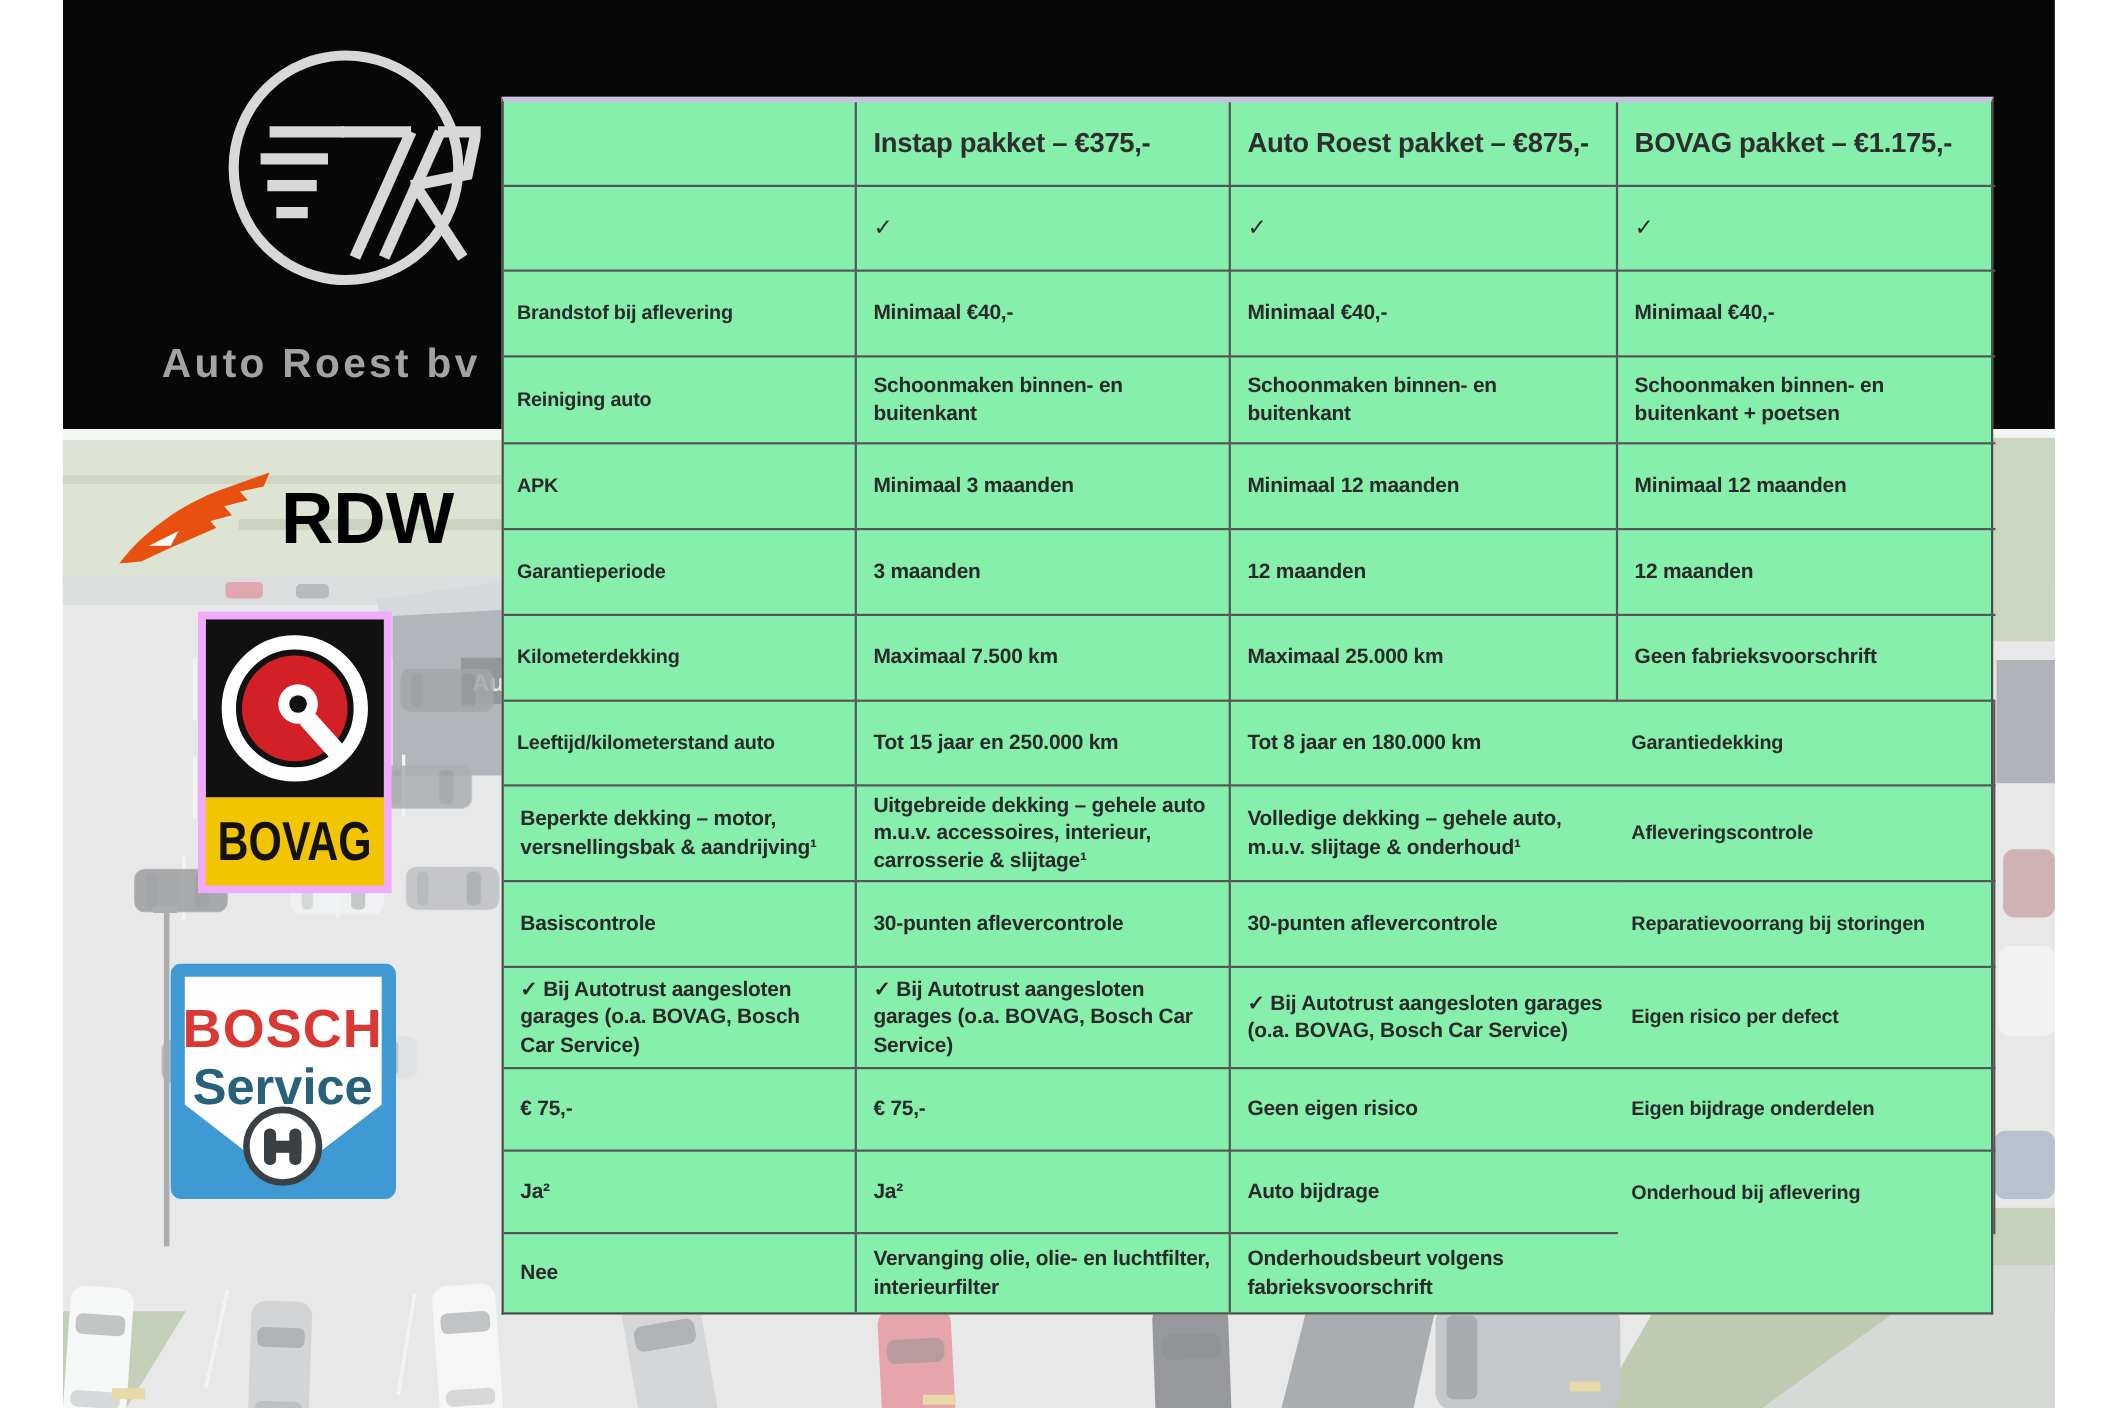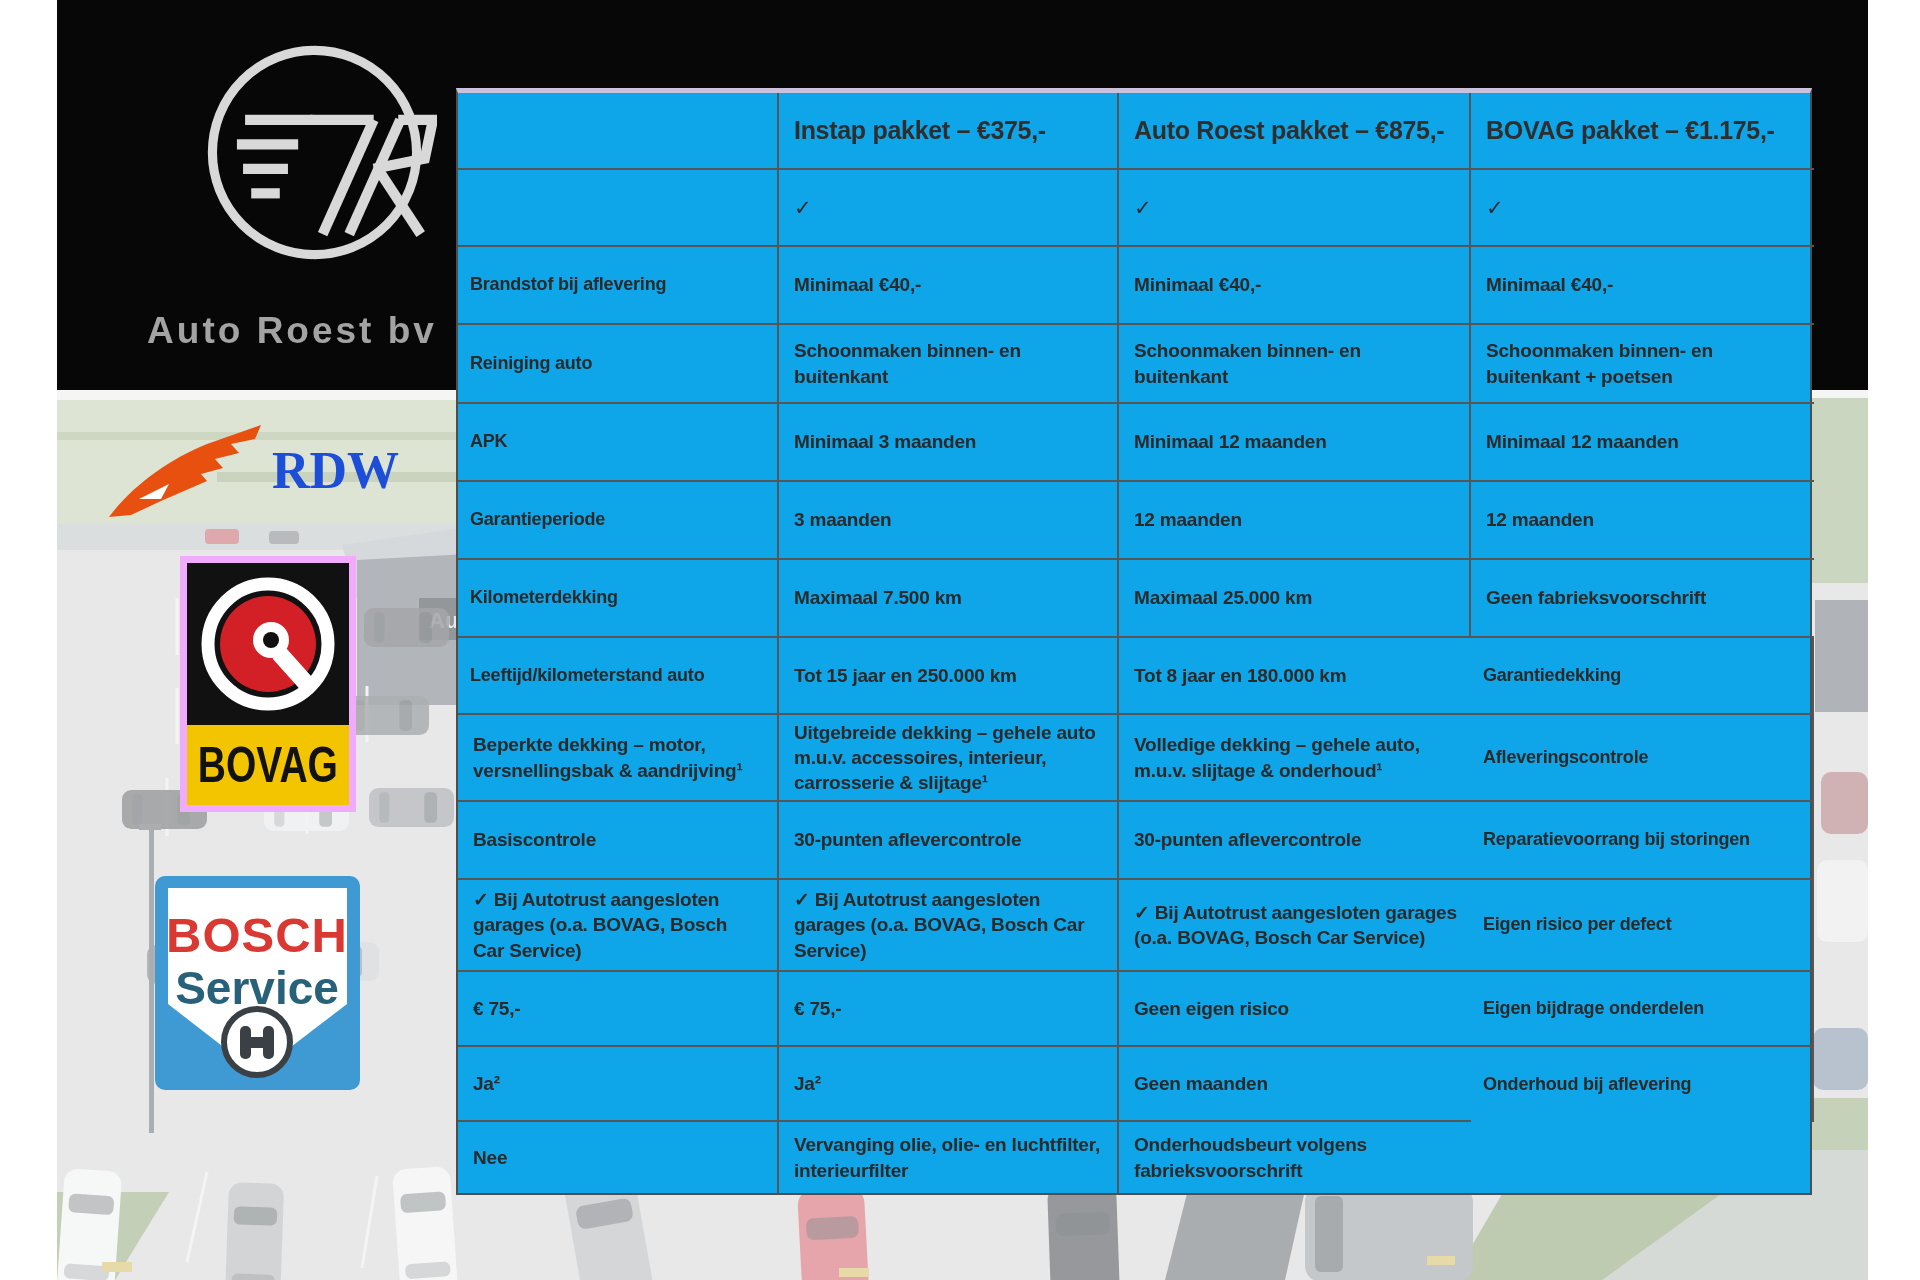--- a/index.html
+++ b/index.html
@@ -11,37 +11,37 @@
 
   
   .black-band{position:absolute;left:57px;top:0;width:1811px;height:390px;background:#070707;}
   .brand{position:absolute;left:60px;top:22px;width:350px;height:360px;}
   .brand-mark{position:absolute;left:75px;top:8px;width:245px;height:245px;}
   .brand-name{position:absolute;left:0;top:288px;width:350px;text-align:center;
               font-size:37px;font-weight:700;letter-spacing:3px;color:#a3a3a3;}
 
   
   .rdw{position:absolute;left:103px;top:418px;width:310px;height:105px;display:flex;align-items:center;}
-  .rdw-text{font-family:Liberation Serif, serif;font-weight:700;font-size:52px;color:#1d4ed8;margin-left:4px;}
+  .rdw-text{font-family:Liberation Sans, sans-serif;font-weight:700;font-size:66px;color:#000000;margin-left:4px;}
 
   .bovag{position:absolute;left:180px;top:556px;width:176px;height:256px;background:#f0abfc;
          padding:7px;box-sizing:border-box;}
   .bovag-sym{width:162px;height:162px;display:block;}
   .bovag-band{width:162px;height:80px;background:#f2c500;display:flex;align-items:center;justify-content:center;}
   .bovag-band span{font-size:50px;font-weight:800;color:#121212;transform:scaleX(.78);letter-spacing:0px;
                    font-family:"Liberation Sans",sans-serif;}
 
   .bosch{position:absolute;left:155px;top:876px;width:205px;height:214px;}
 
   
   .pkg-table{position:absolute;left:456px;top:88px;width:1356px;height:1107px;
              display:grid;
              grid-template-columns:321px 340px 352px 343px;
              grid-template-rows:77px 77px 78px 79px 78px 78px 78px 77px 87px 78px 92px 75px 75px 71px;
-             background:#0ea5e9;
+             background:#86efac;
              border:2px solid #4e4e4e;border-top:5px solid #c9c1de;box-sizing:border-box;}
   .cell{border-right:2px solid #565656;border-bottom:2px solid #565656;box-sizing:border-box;
         display:flex;align-items:center;padding:6px 14px 6px 15px;
         font-size:19px;line-height:1.32;font-weight:700;color:#2a2a2a;letter-spacing:-0.2px;}
   .cell.lbl{font-size:18px;padding-left:12px;padding-right:23px;}
   .cell.hd{font-size:25px;letter-spacing:-0.3px;color:#2e2e2e;}
   .cell.check{font-weight:500;font-size:21px;}
   .cell.c3{border-right:none;}
   .cell.rlast{border-bottom:none;}
 
@@ -260,21 +260,21 @@
     <div class="cell c3">✓ Bij Autotrust aangesloten garages (o.a. BOVAG, Bosch Car Service)</div>
 
     <div class="cell lbl">Eigen risico per defect</div>
     <div class="cell">€ 75,-</div>
     <div class="cell">€ 75,-</div>
     <div class="cell c3">Geen eigen risico</div>
 
     <div class="cell lbl">Eigen bijdrage onderdelen</div>
     <div class="cell">Ja²</div>
     <div class="cell">Ja²</div>
-    <div class="cell c3">Geen maanden</div>
+    <div class="cell c3">Auto bijdrage</div>
 
     <div class="cell lbl rlast">Onderhoud bij aflevering</div>
     <div class="cell rlast">Nee</div>
     <div class="cell rlast">Vervanging olie, olie- en luchtfilter, interieurfilter</div>
     <div class="cell rlast c3">Onderhoudsbeurt volgens fabrieksvoorschrift</div>
   </div>
 
 </div>
 
 </body></html>

